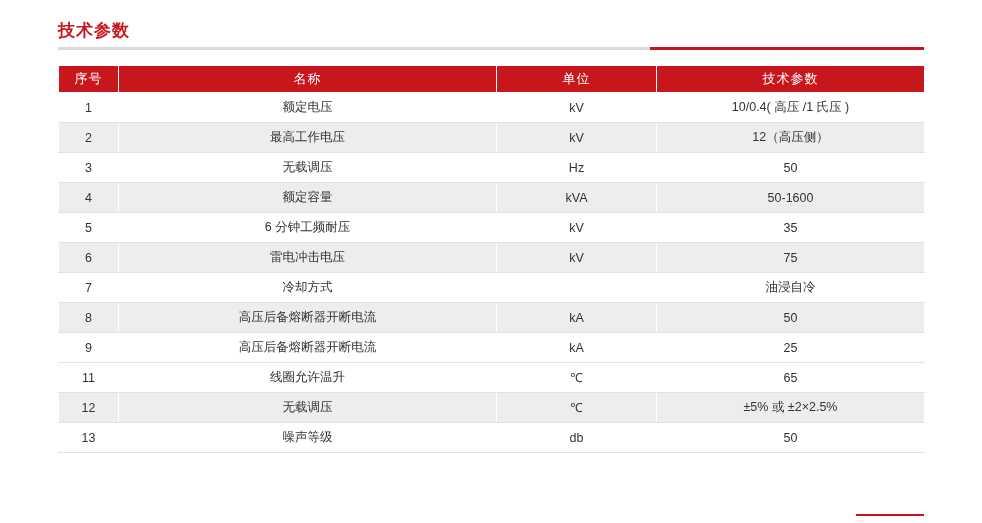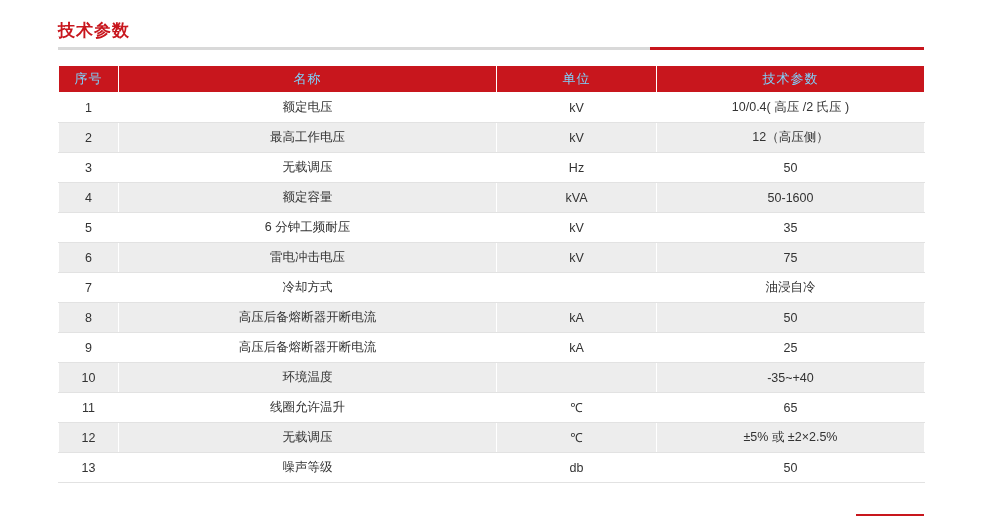--- a/index.html
+++ b/index.html
@@ -63,21 +63,21 @@
     border: 1px solid #ffffff;
     text-align: center;
     vertical-align: middle;
     font-size: 12.5px;
     height: 30px;
     padding: 0 4px;
     box-sizing: border-box;
   }
   table.spec thead th {
     background: #c8161d;
-    color: #7dd3fc;
+    color: #ffffff;
     font-weight: normal;
     height: 27px;
     font-size: 13px;
     letter-spacing: 1px;
     text-align: center;
   }
   table.spec tbody tr.odd td {
     background: #ffffff;
   }
   table.spec tbody tr.even td {
@@ -126,21 +126,21 @@
         <th>名称</th>
         <th>单位</th>
         <th>技术参数</th>
       </tr>
     </thead>
     <tbody>
       <tr class="odd">
         <td>1</td>
         <td>额定电压</td>
         <td>kV</td>
-        <td>10/0.4( 高压 /2 氏压 )</td>
+        <td>10/0.4( 高压 /1 氏压 )</td>
       </tr>
       <tr class="even">
         <td>2</td>
         <td>最高工作电压</td>
         <td>kV</td>
         <td>12（高压侧）</td>
       </tr>
       <tr class="odd">
         <td>3</td>
         <td>无载调压</td>
@@ -176,26 +176,20 @@
         <td>高压后备熔断器开断电流</td>
         <td>kA</td>
         <td>50</td>
       </tr>
       <tr class="odd">
         <td>9</td>
         <td>高压后备熔断器开断电流</td>
         <td>kA</td>
         <td>25</td>
       </tr>
-      <tr class="even">
-        <td>10</td>
-        <td>环境温度</td>
-        <td></td>
-        <td>-35~+40</td>
-      </tr>
       <tr class="odd">
         <td>11</td>
         <td>线圈允许温升</td>
         <td>℃</td>
         <td>65</td>
       </tr>
       <tr class="even">
         <td>12</td>
         <td>无载调压</td>
         <td>℃</td>

